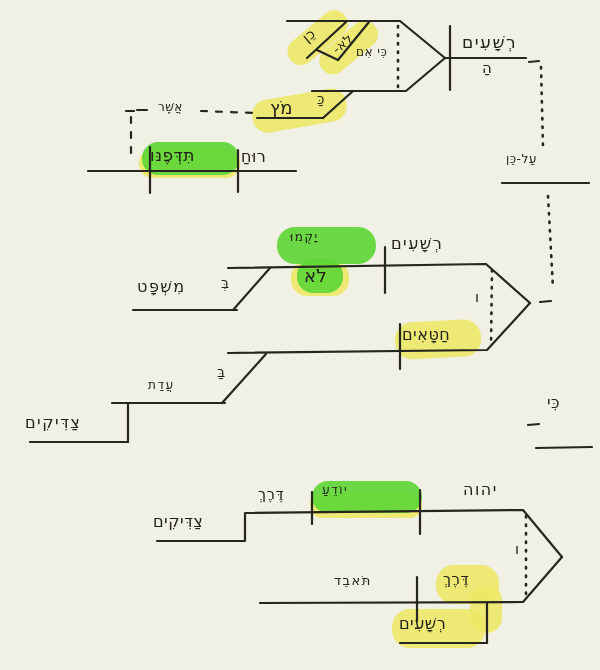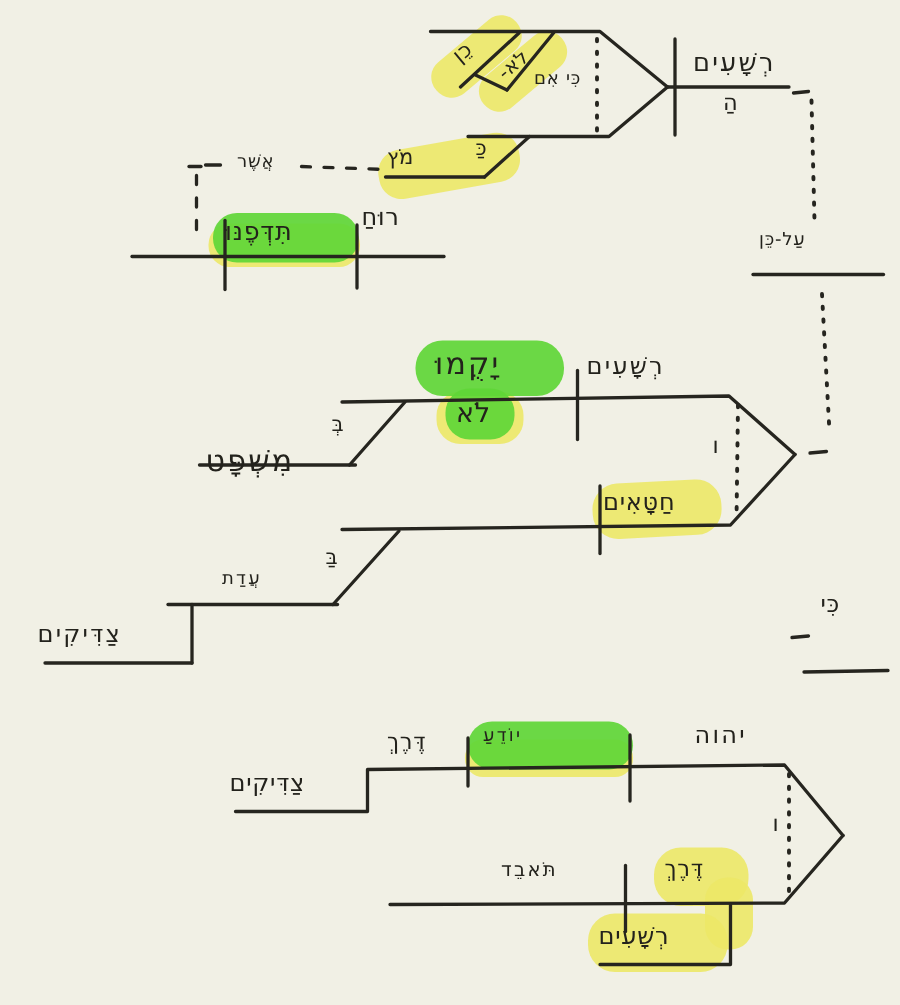--- a/index.html
+++ b/index.html
@@ -109,32 +109,32 @@
       <path class="dots" d="M526 516 L526 600"></path>
     </g>
   </svg>
 
   <span class="w" style="left:462px;top:33px;font-size:17px">רְשָׁעִים</span>
   <span class="w small" style="left:482px;top:60px;font-size:15px">הַ</span>
   <span class="w small" style="left:356px;top:46px;font-size:12px">כִּי אִם</span>
   <span class="w small rot" style="left:303px;top:28px;font-size:14px">כֵן</span>
   <span class="w small rot" style="left:332px;top:37px;font-size:13px">לֹא-</span>
   <span class="w small" style="left:317px;top:92px;font-size:14px">כַּ</span>
-  <span class="w small" style="left:258px;top:98px;font-size:14px">מֹץ</span>
+  <span class="w small" style="left:270px;top:98px;font-size:18px">מֹץ</span>
   <span class="w small" style="left:158px;top:101px;font-size:12px">אֲשֶׁר</span>
-  <span class="w small" style="left:241px;top:136px;font-size:16px">רוּחַ</span>
+  <span class="w small" style="left:241px;top:148px;font-size:16px">רוּחַ</span>
   <span class="w small" style="left:150px;top:146px;font-size:17px">תִּדְּפֶנּוּ</span>
 
   <span class="w small" style="left:506px;top:153px;font-size:12px">עַל-כֵּן</span>
 
   <span class="w" style="left:391px;top:235px;font-size:16px">רְשָׁעִים</span>
-  <span class="w" style="left:290px;top:231px;font-size:20px">יָקֻמוּ</span>
+  <span class="w" style="left:290px;top:231px;font-size:12px">יָקֻמוּ</span>
   <span class="w small" style="left:304px;top:266px;font-size:18px">לֹא</span>
   <span class="w small" style="left:221px;top:276px;font-size:14px">בְּ</span>
-  <span class="w" style="left:137px;top:296px;font-size:20px">מִשְׁפָּט</span>
+  <span class="w" style="left:137px;top:278px;font-size:16px">מִשְׁפָּט</span>
   <span class="w small" style="left:475px;top:289px;font-size:15px">ו</span>
   <span class="w small" style="left:402px;top:326px;font-size:16px">חַטָּאִים</span>
   <span class="w small" style="left:217px;top:365px;font-size:14px">בַּ</span>
   <span class="w" style="left:148px;top:379px;font-size:12px">עֲדַת</span>
   <span class="w" style="left:25px;top:414px;font-size:16px">צַדִּיקִים</span>
 
   <span class="w small" style="left:547px;top:394px;font-size:16px">כִּי</span>
 
   <span class="w" style="left:463px;top:481px;font-size:16px">יהוה</span>
   <span class="w" style="left:322px;top:484px;font-size:12px">יוֹדֵעַ</span>

